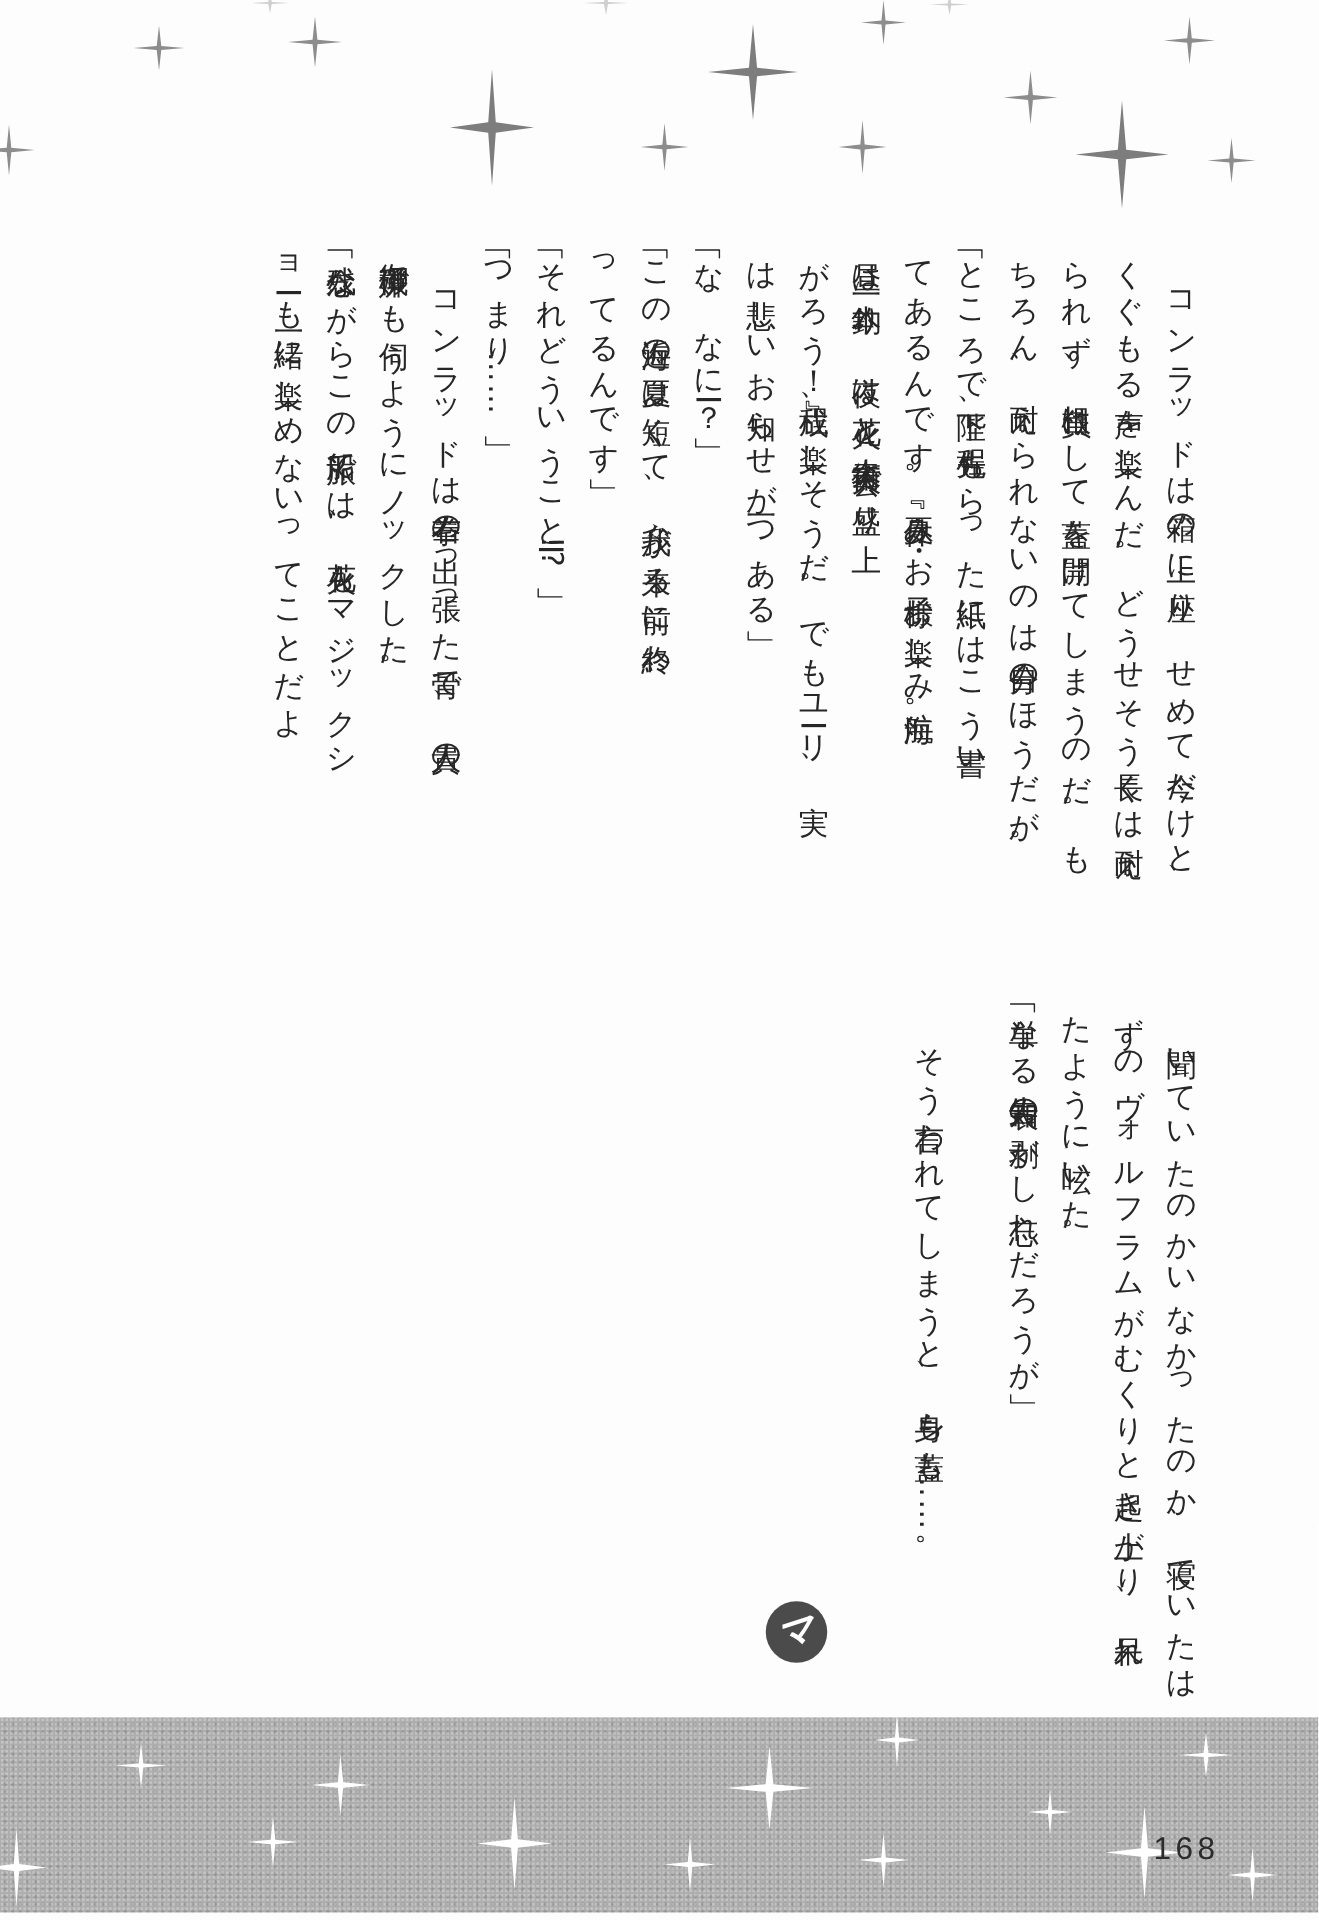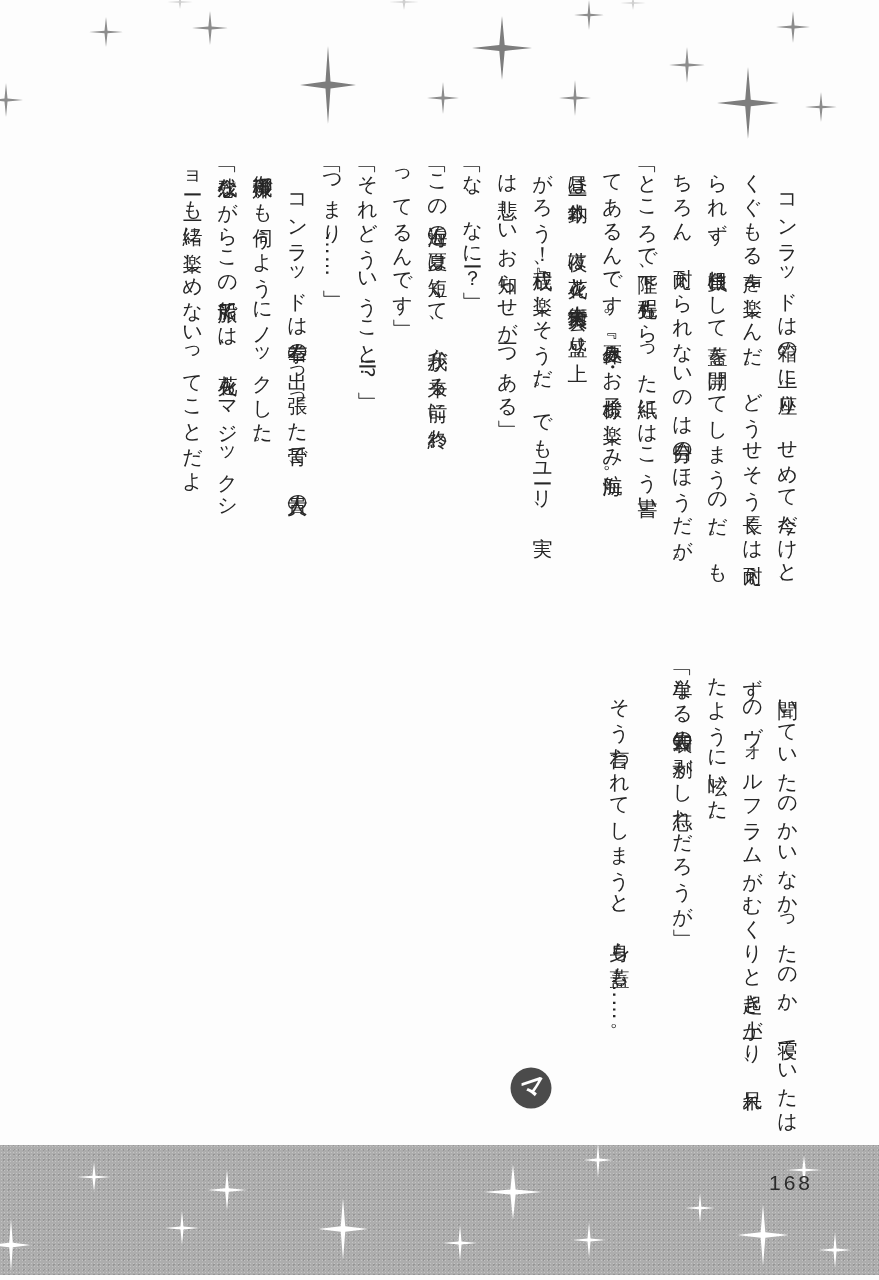--- a/index.html
+++ b/index.html
@@ -22,21 +22,21 @@
   .footer-band{
     position:absolute;left:0;top:1145px;width:879px;height:130px;z-index:1;
     background-color:#adadad;
     background-image:
       radial-gradient(rgba(255,255,255,.28) 1px, transparent 1px),
       radial-gradient(rgba(0,0,0,.14) 1px, transparent 1px);
     background-size:3px 3px,5px 5px;
     background-position:0 0,1px 2px;
   }
   .page-number{
-    position:absolute;left:769px;top:1171px;z-index:3;
+    position:absolute;left:769px;top:1221px;z-index:3;
     font-family:"Liberation Sans",sans-serif;font-size:21px;letter-spacing:3px;color:#2b2b2b;
   }
   .ma-logo{position:absolute;left:509px;top:1066px;width:44px;height:44px;z-index:2;}
 </style>
 </head>
 <body>
 
 <div class="page">
 
   <div class="textblock block1">

